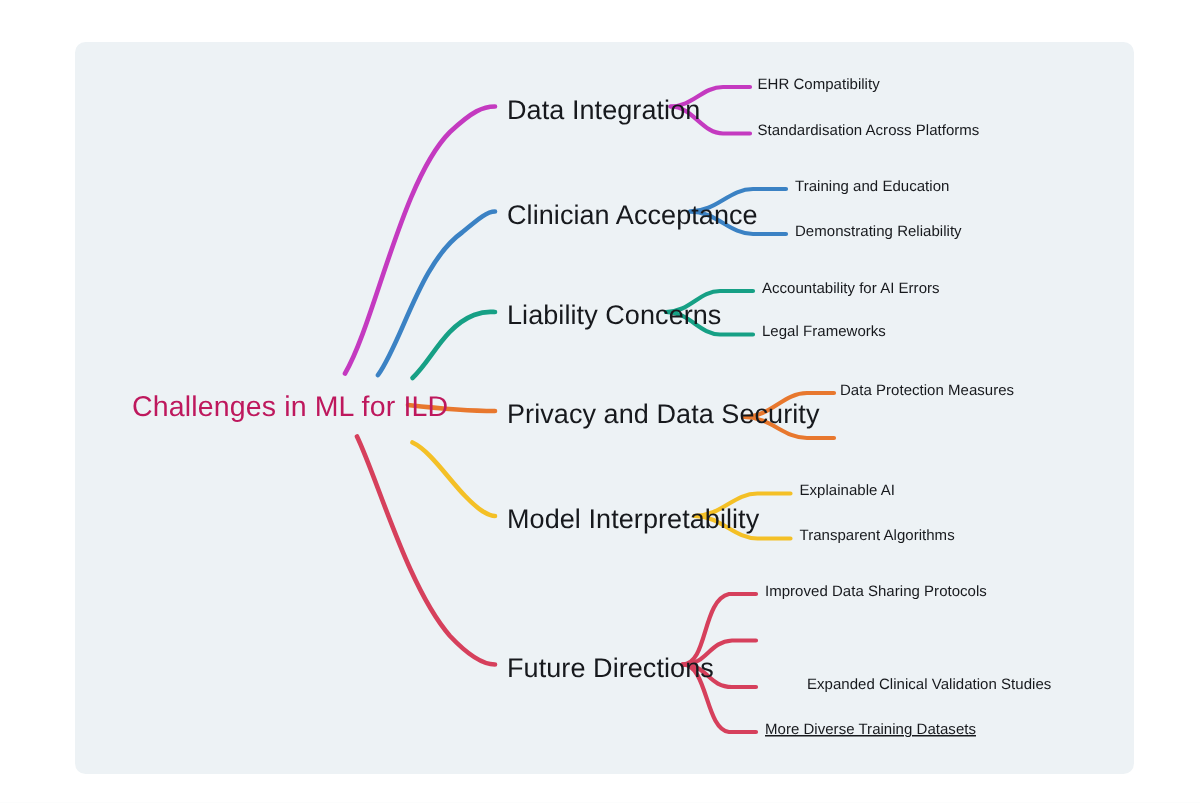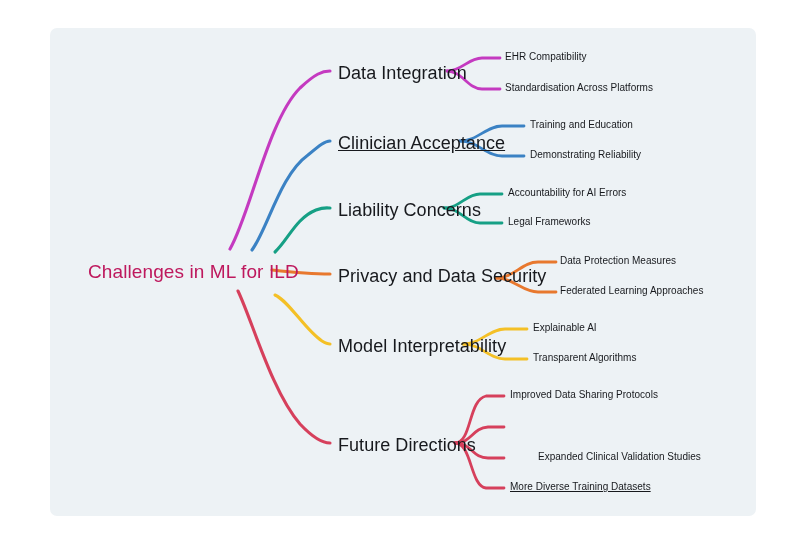--- a/index.html
+++ b/index.html
@@ -97,31 +97,30 @@
     <path class="leaf-path" d="M 455,443 C 472,443 472,458 488,458 L 504,458" stroke="#d6405c" stroke-width="2.8"></path>
     <path class="leaf-path" d="M 455,443 C 472,443 470,486 486,488 L 504,488" stroke="#d6405c" stroke-width="2.8"></path>
   </svg>
 
   <div class="node-text root-text" style="left:88px; top:262px;">Challenges in ML for ILD</div>
 
   <div class="node-text branch-text" style="left:338px; top:64px;">Data Integration</div>
   <div class="node-text leaf-text" style="left:505px; top:52px;">EHR Compatibility</div>
   <div class="node-text leaf-text" style="left:505px; top:83px;">Standardisation Across Platforms</div>
 
-  <div class="node-text branch-text" style="left:338px; top:134px;text-decoration:underline;">Clinician Acceptance</div>
+  <div class="node-text branch-text" style="left:338px; top:134px;">Clinician Acceptance</div>
   <div class="node-text leaf-text" style="left:530px; top:120px;">Training and Education</div>
   <div class="node-text leaf-text" style="left:530px; top:150px;">Demonstrating Reliability</div>
 
   <div class="node-text branch-text" style="left:338px; top:201px;">Liability Concerns</div>
   <div class="node-text leaf-text" style="left:508px; top:188px;">Accountability for AI Errors</div>
   <div class="node-text leaf-text" style="left:508px; top:217px;">Legal Frameworks</div>
 
   <div class="node-text branch-text" style="left:338px; top:267px;">Privacy and Data Security</div>
   <div class="node-text leaf-text" style="left:560px; top:256px;">Data Protection Measures</div>
-  <div class="node-text leaf-text" style="left:560px; top:286px;">Federated Learning Approaches</div>
 
   <div class="node-text branch-text" style="left:338px; top:337px;">Model Interpretability</div>
   <div class="node-text leaf-text" style="left:533px; top:323px;">Explainable AI</div>
   <div class="node-text leaf-text" style="left:533px; top:353px;">Transparent Algorithms</div>
 
   <div class="node-text branch-text" style="left:338px; top:436px;">Future Directions</div>
   <div class="node-text leaf-text" style="left:510px; top:390px;">Improved Data Sharing Protocols</div>
   <div class="node-text leaf-text" style="left:510px; top:452px;margin-left:28px;">Expanded Clinical Validation Studies</div>
   <div class="node-text leaf-text" style="left:510px; top:482px;text-decoration:underline;">More Diverse Training Datasets</div>
 

